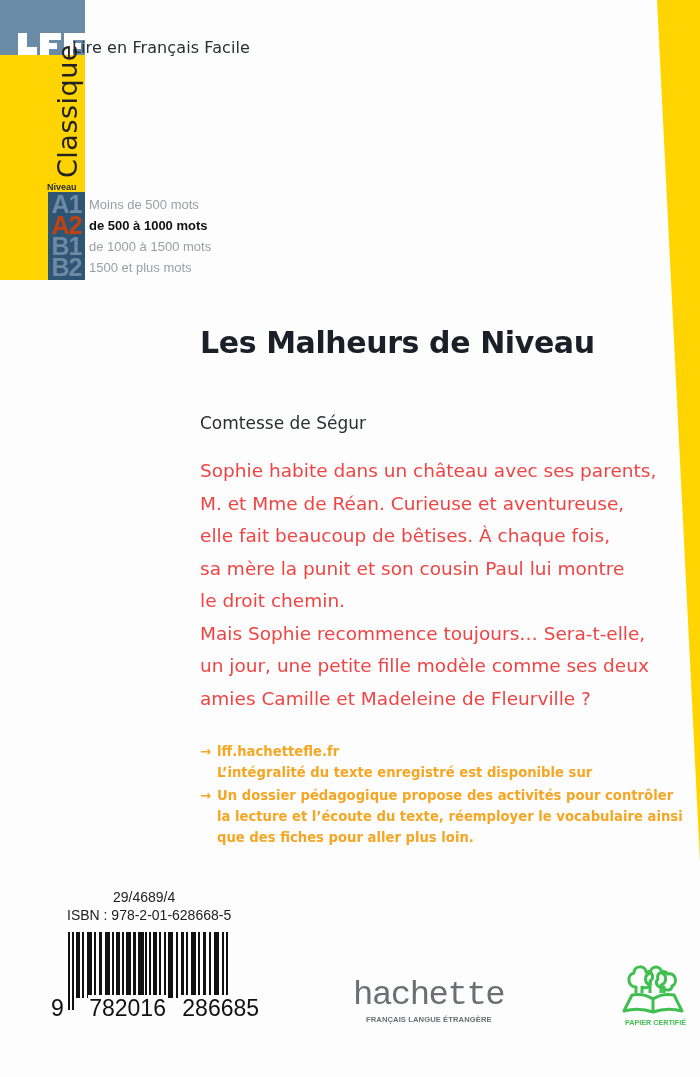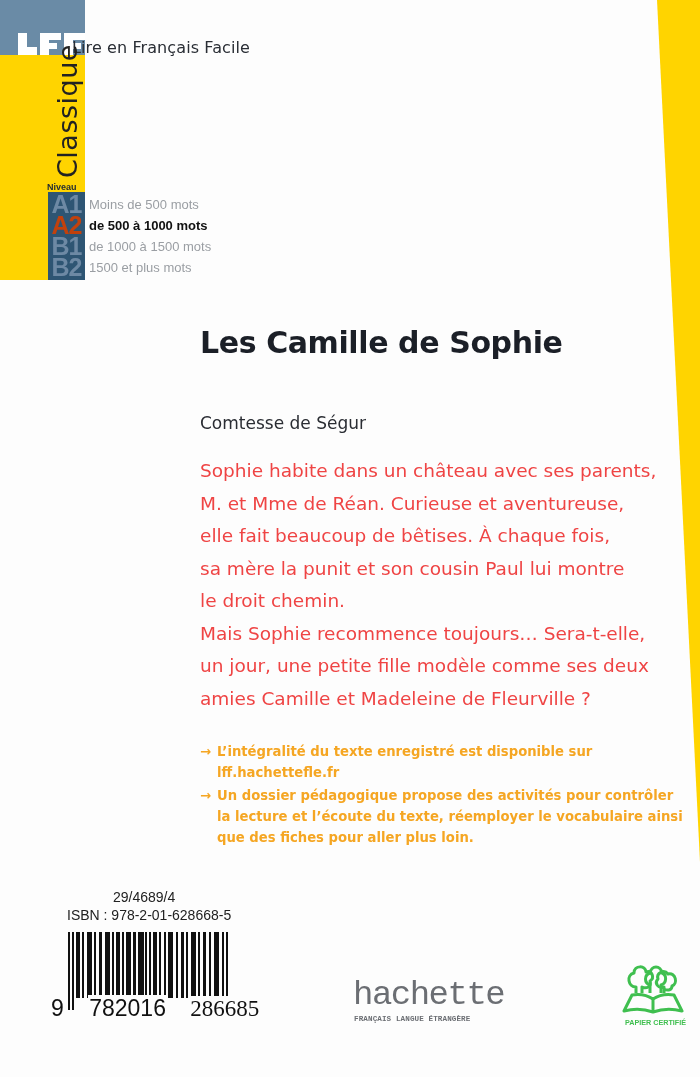--- a/index.html
+++ b/index.html
@@ -37,21 +37,21 @@
 
   
   .ref-code { position:absolute; left:113px; top:889px; font-family:"Liberation Sans", sans-serif; font-size:14px; color:#222; }
   .isbn { position:absolute; left:67px; top:907px; font-family:"Liberation Sans", sans-serif; font-size:14px; color:#222; white-space:nowrap; }
   .barcode { position:absolute; left:68px; top:932px; width:160px; height:78px; }
   .barcode-digits { position:absolute; left:50px; top:995px; font-family:"Liberation Sans", sans-serif; font-size:23px; color:#111; white-space:nowrap; background:transparent; }
   .barcode-digits span { background:#fdfdfd; padding:0 1px; }
 
   
   .publisher { position:absolute; left:353px; top:978px; font-family:Liberation Mono, monospace; font-size:34px; color:#6b6e73; letter-spacing:-1.5px; line-height:34px; }
-  .publisher-sub { position:absolute; left:354px; top:1015px; font-family:Liberation Mono, monospace; font-weight:bold; font-size:7.6px; color:#6b6e73; white-space:nowrap; letter-spacing:0.1px; }
+  .publisher-sub { position:absolute; left:366px; top:1015px; font-family:Liberation Sans, sans-serif; font-weight:bold; font-size:7.6px; color:#6b6e73; white-space:nowrap; letter-spacing:0.1px; }
 
   
   .cert-icon { position:absolute; left:622px; top:963px; width:62px; height:52px; }
   .cert-label { position:absolute; left:625px; top:1018px; font-family:"Liberation Sans", sans-serif; font-weight:bold; font-size:7.2px; color:#3fbf4f; white-space:nowrap; }
 </style>
 </head>
 <body>
 
 <svg class="stripe" viewBox="0 0 700 1077">
   <polygon points="657,0 700,0 700,862" fill="#ffd400"></polygon>
@@ -90,39 +90,39 @@
   <div class="level-row" style="top:42px;">
     <span class="level-code">B1</span>
     <span class="level-desc">de 1000 à 1500 mots</span>
   </div>
   <div class="level-row" style="top:63px;">
     <span class="level-code">B2</span>
     <span class="level-desc">1500 et plus mots</span>
   </div>
 </div>
 
-<div class="book-title">Les Camille de Sophie</div>
+<div class="book-title">Les Malheurs de Niveau</div>
 <div class="book-author">Comtesse de Ségur</div>
 
 <div class="summary">
   <div>Sophie habite dans un château avec ses parents,</div>
   <div>M. et Mme de Réan. Curieuse et aventureuse,</div>
   <div>elle fait beaucoup de bêtises. À chaque fois,</div>
   <div>sa mère la punit et son cousin Paul lui montre</div>
   <div>le droit chemin.</div>
   <div>Mais Sophie recommence toujours… Sera-t-elle,</div>
   <div>un jour, une petite fille modèle comme ses deux</div>
   <div>amies Camille et Madeleine de Fleurville ?</div>
 </div>
 
 <div class="notes">
   <div class="note">
     <span class="arrow">→</span>
+    <div class="line">lff.hachettefle.fr</div>
     <div class="line">L’intégralité du texte enregistré est disponible sur</div>
-    <div class="line">lff.hachettefle.fr</div>
   </div>
   <div class="note">
     <span class="arrow">→</span>
     <div class="line">Un dossier pédagogique propose des activités pour contrôler</div>
     <div class="line">la lecture et l’écoute du texte, réemployer le vocabulaire ainsi</div>
     <div class="line">que des fiches pour aller plus loin.</div>
   </div>
 </div>
 
 <div class="ref-code">29/4689/4</div>
@@ -157,21 +157,21 @@
       <rect x="135" y="0" width="3" height="66"></rect>
     <rect x="141" y="0" width="2" height="66"></rect>
       <rect x="146" y="0" width="5" height="66"></rect>
     <rect x="154" y="0" width="2" height="78"></rect>
       <rect x="158" y="0" width="2" height="78"></rect>
   </g>
 </svg>
 <div class="barcode-digits">
   <span>9</span>
   <span style="margin-left:17px;">782016</span>
-  <span style="margin-left:16px;font-family:Liberation Serif, serif;">286685</span>
+  <span style="margin-left:8px;">286685</span>
 </div>
 
 <div class="publisher">hachette</div>
 <div class="publisher-sub">FRANÇAIS LANGUE ÉTRANGÈRE</div>
 
 <svg class="cert-icon" viewBox="0 0 62 52">
   <g fill="none" stroke="#3fbf4f" stroke-width="3" stroke-linejoin="round">
     <path d="M14 30 v-6 c-8 0 -10 -12 -2 -14 c0 -8 12 -8 12 -1 c6 -2 9 6 4 9 c2 6 -4 8 -8 6 v6"></path>
     <path d="M28 30 v-8 c-6 -2 -6 -10 0 -12 c1 -8 11 -8 12 0 c5 2 5 10 -1 12 v8"></path>
     <path d="M42 30 v-6 c-6 2 -10 -4 -6 -8 c-2 -6 6 -10 10 -5 c8 -2 10 10 4 12 c0 4 -4 5 -8 3 v4"></path>

